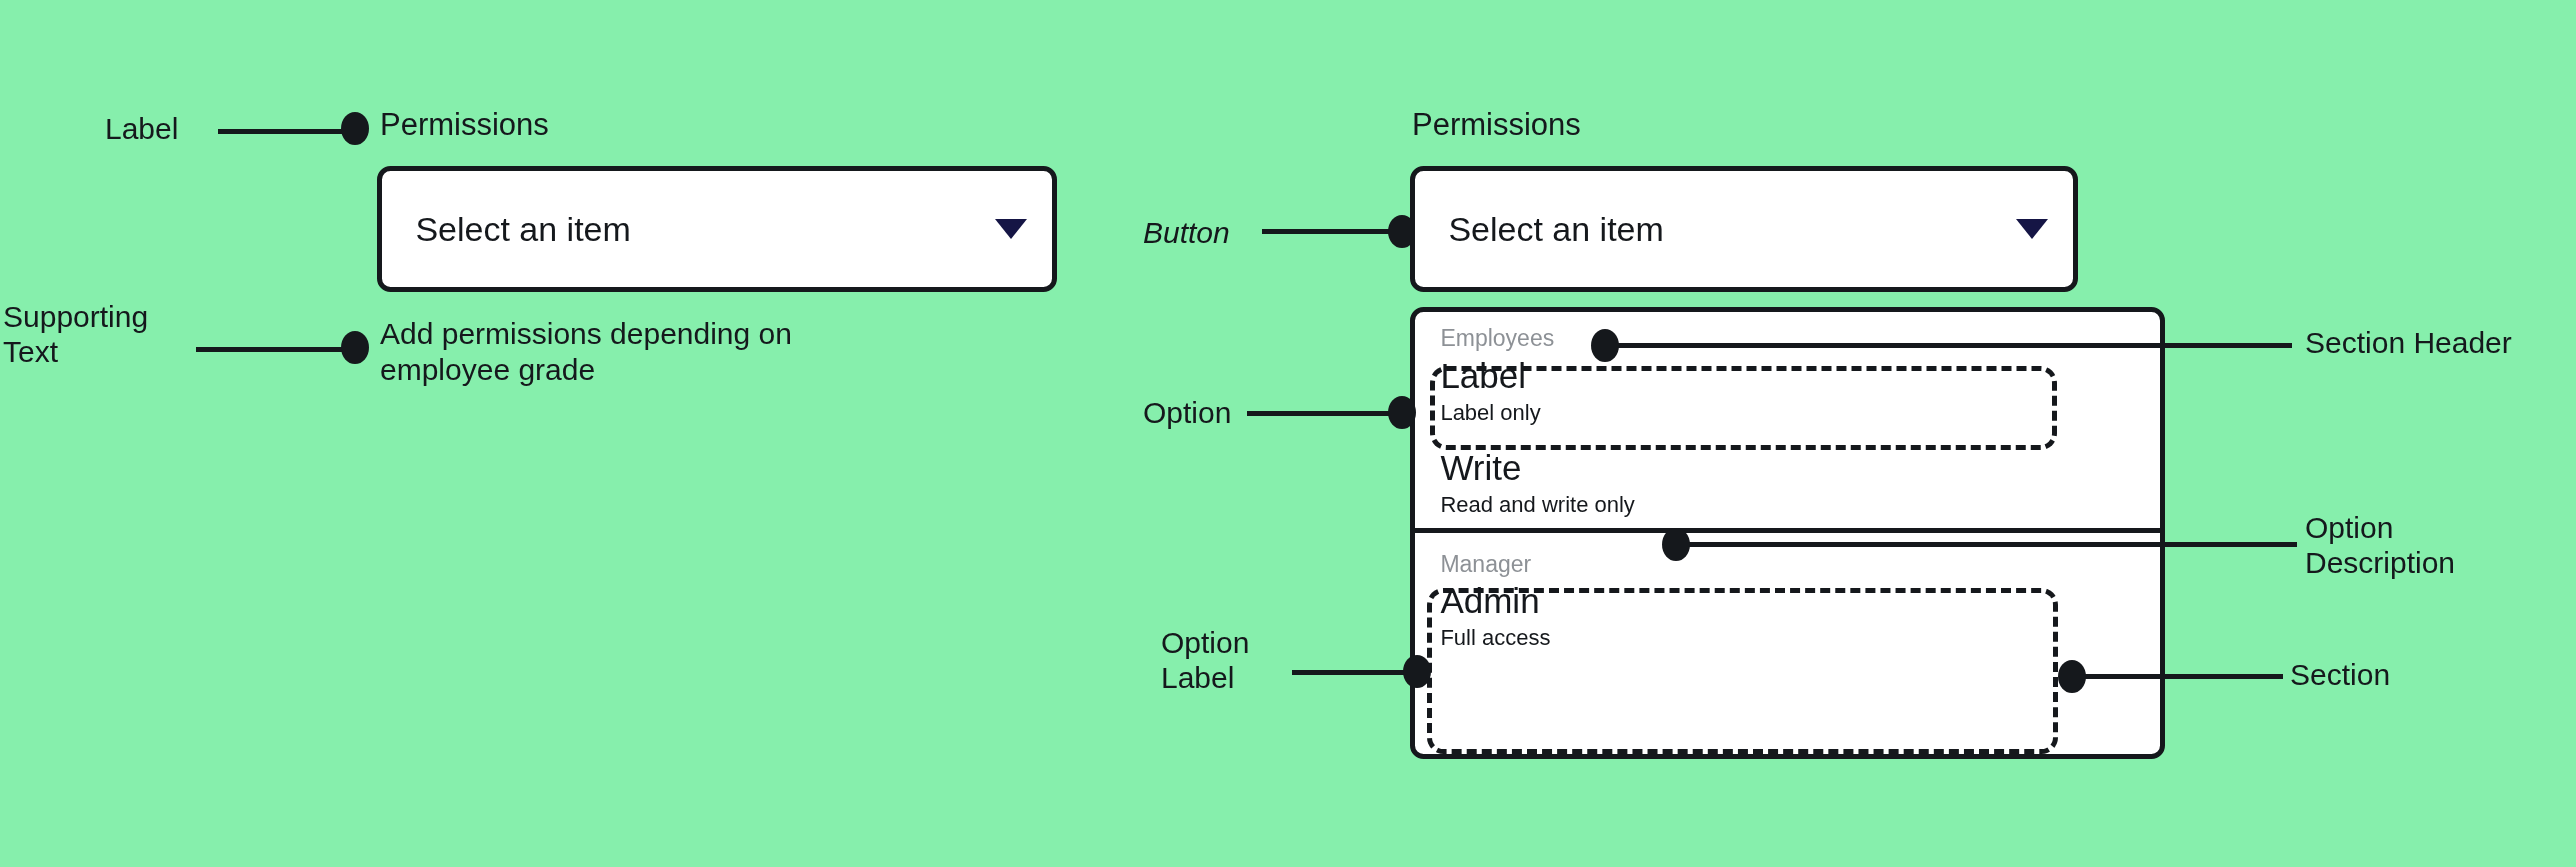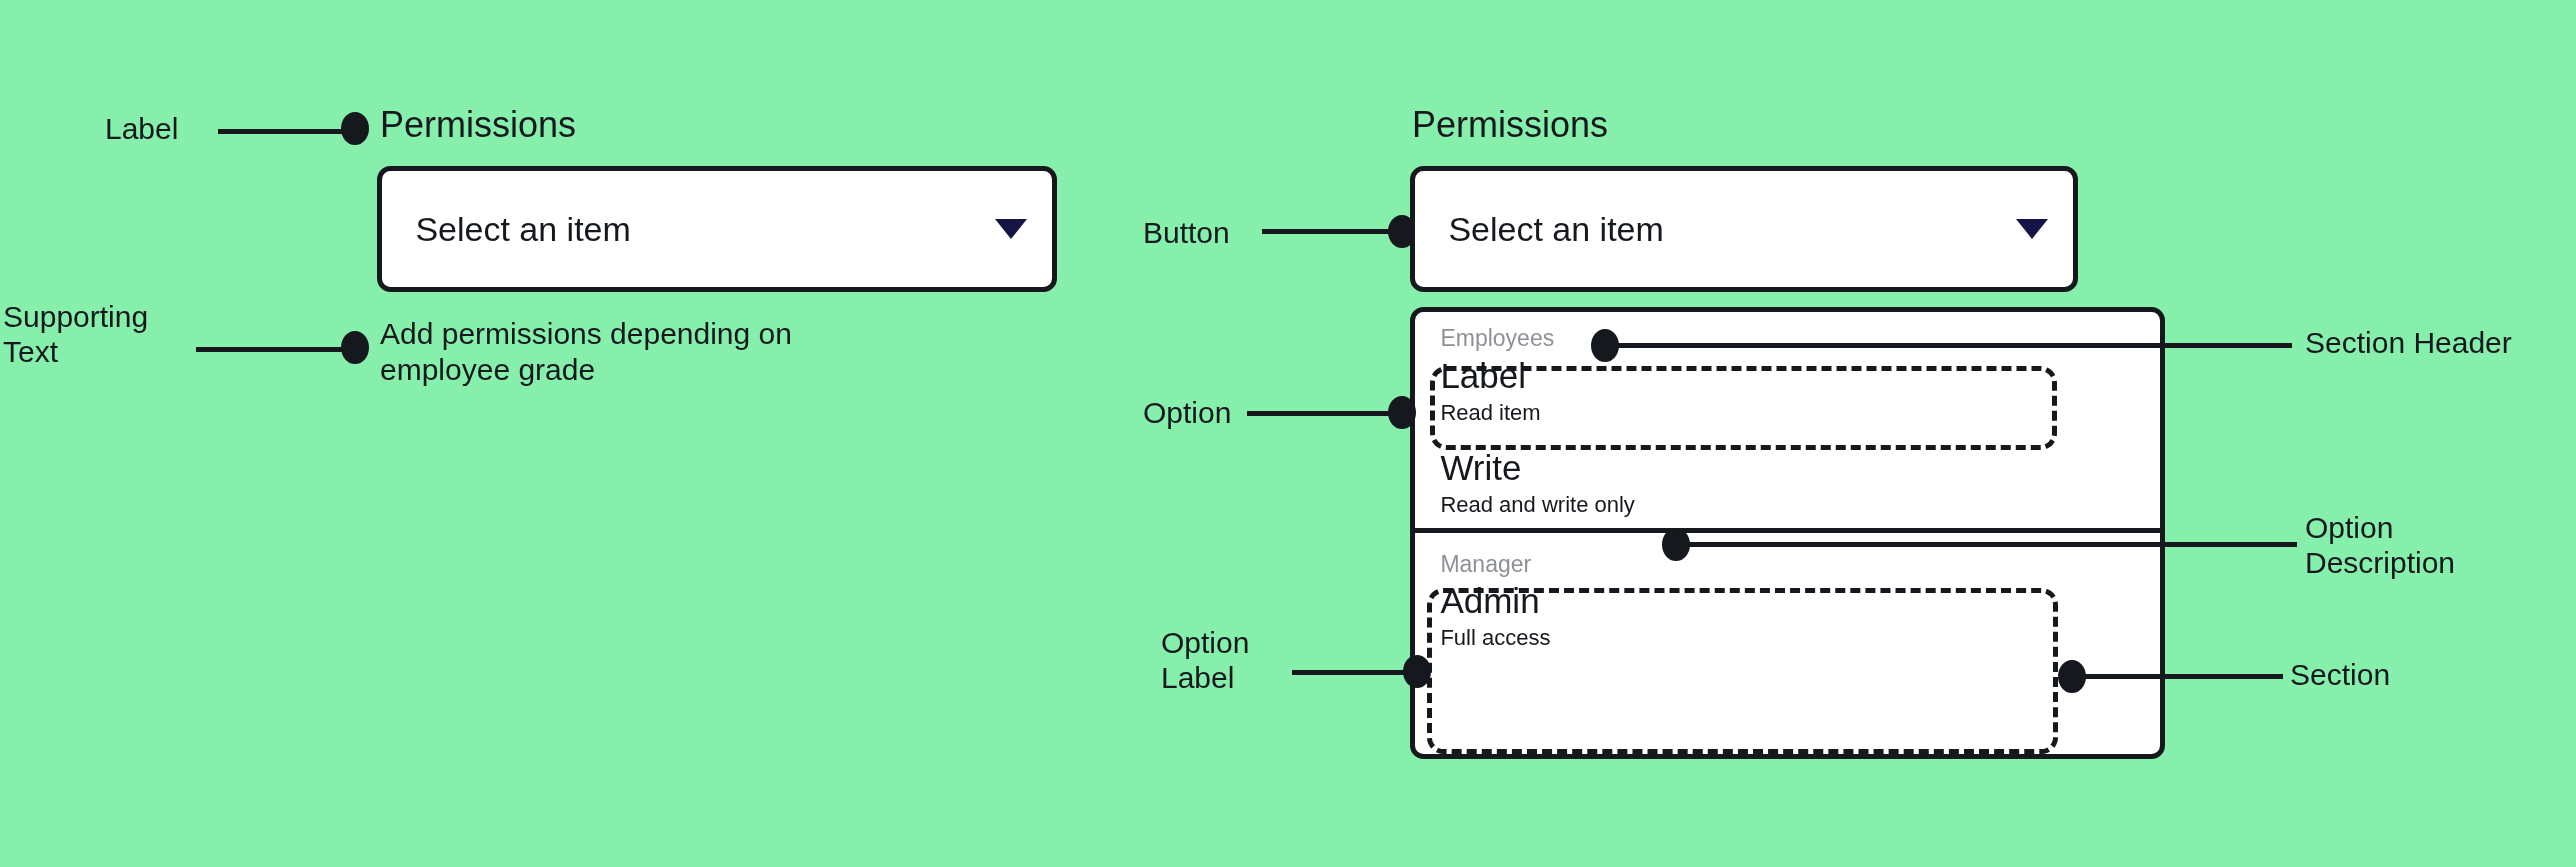--- a/index.html
+++ b/index.html
@@ -36,21 +36,21 @@
     position: absolute;
     background: #15181c;
     border-radius: 50%;
     width: 28px;
     height: 33px;
   }
 
   
   .field-label {
     position: absolute;
-    font-size: 36px;
+    font-size: 31px;
     line-height: 37px;
     color: #15181c;
   }
   .support-text {
     position: absolute;
     font-size: 30px;
     line-height: 36px;
     color: #15181c;
     white-space: pre-line;
   }
@@ -138,37 +138,37 @@
   <div class="ann-label" style="left:3px; top:299px;">Supporting
 Text</div>
   <div class="ann-line" style="left:196px; top:347px; width:156px;"></div>
   <div class="ann-dot" style="left:341px; top:331px;"></div>
 
   <div class="support-text" style="left:380px; top:316px; width:568px;">Add permissions depending on
 employee grade</div>
 
   <div class="field-label" style="left:1412px; top:106px;">Permissions</div>
 
-  <div class="ann-label" style="left:1143px; top:215px;">Button</div>
+  <div class="ann-label" style="left:1143px; top:215px;font-style:italic;">Button</div>
   <div class="ann-line" style="left:1262px; top:229px; width:136px;"></div>
   <div class="ann-dot" style="left:1388px; top:215px;"></div>
 
   <div class="select-button" style="left:1410px; top:166px; width:668px; height:126px;">
     <span class="sb-text">Select an item</span>
     <span class="caret"></span>
   </div>
 
   <div class="listbox" style="left:1410px; top:307px; width:755px; height:452px;">
 
     <div class="lb-section">
       <div class="sec-header">Employees</div>
 
       <div class="opt">
         <div class="opt-label">Label</div>
-        <div class="opt-desc">Read item</div>
+        <div class="opt-desc">Label only</div>
       </div>
 
       <div class="opt" style="padding-top:12px;">
         <div class="opt-label">Write</div>
         <div class="opt-desc">Read and write only</div>
       </div>
     </div>
 
     <div class="lb-divider"></div>
 

